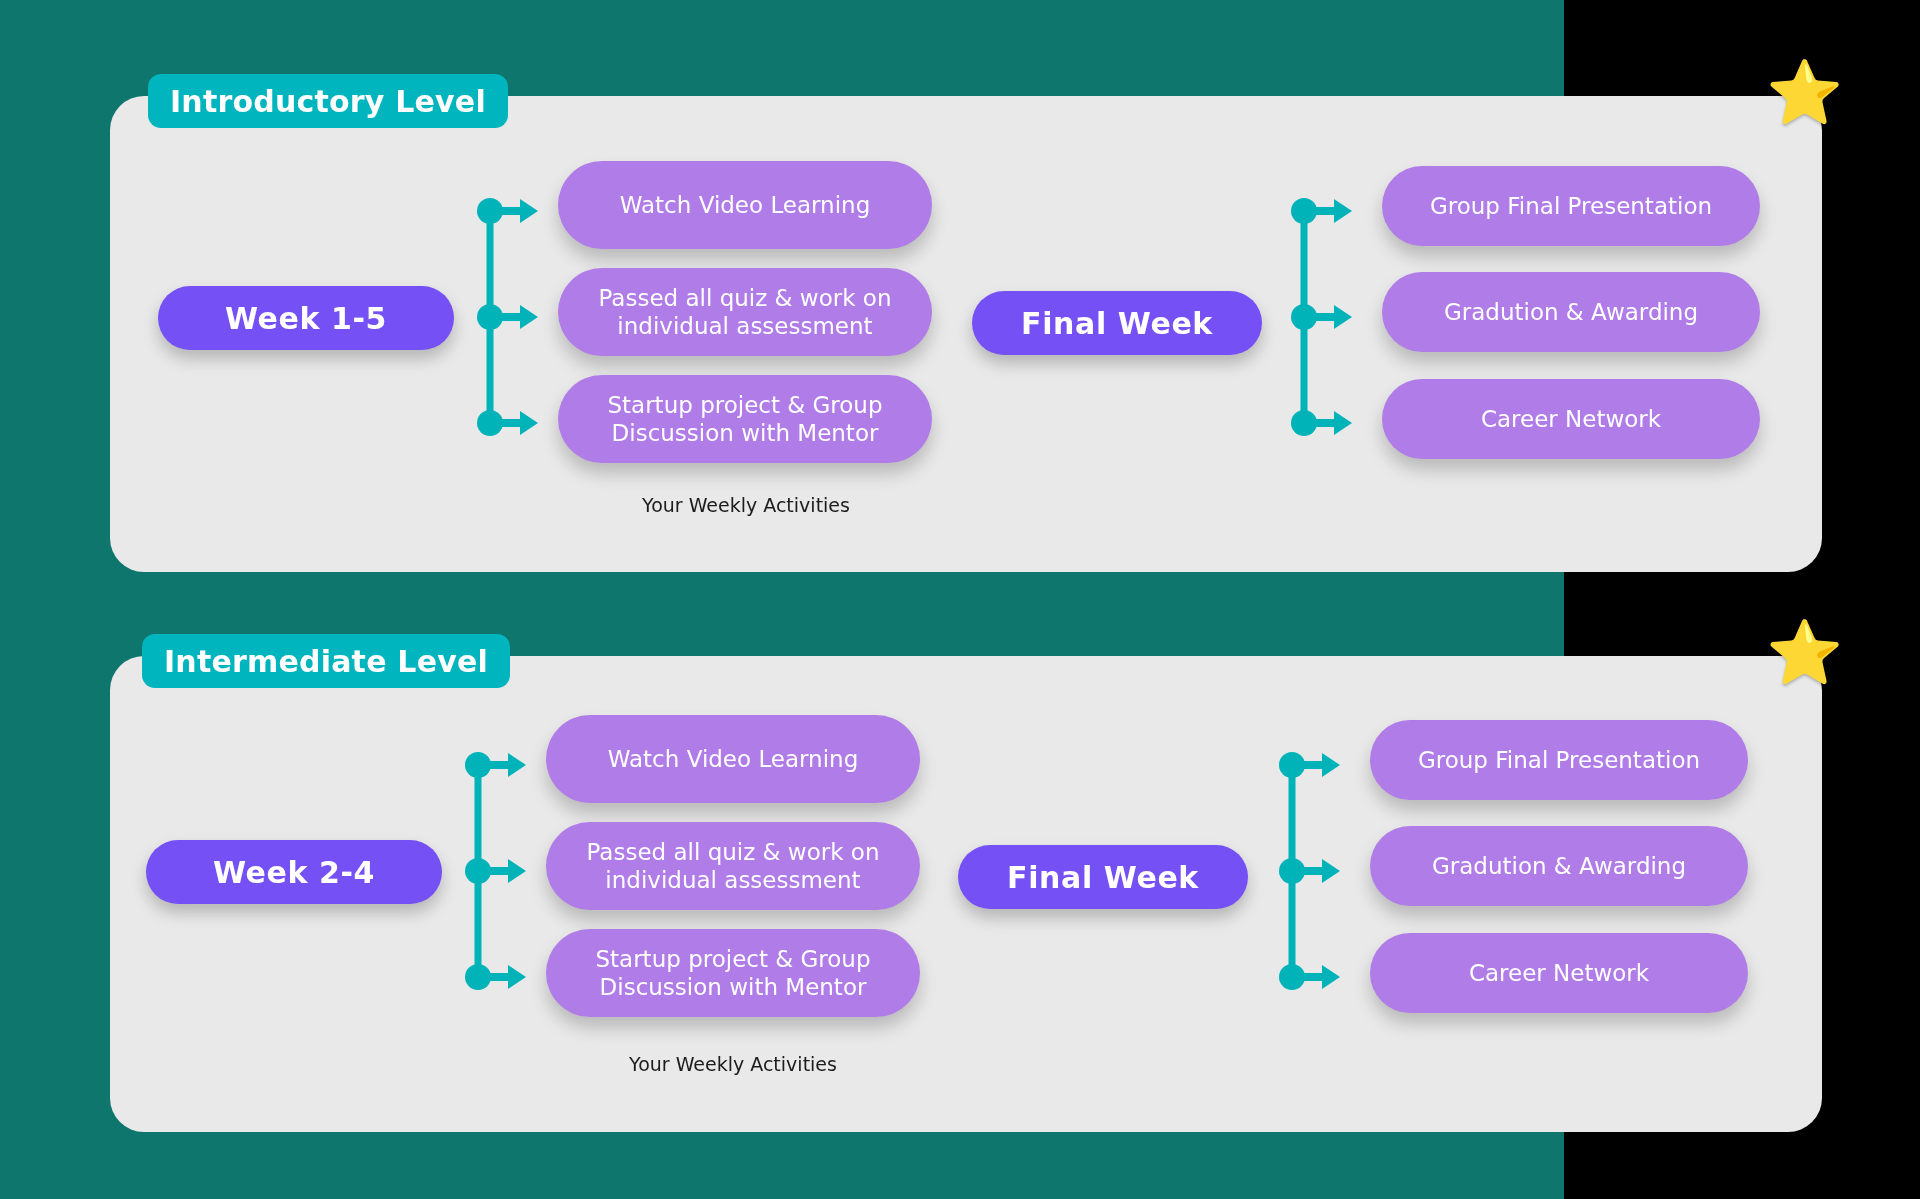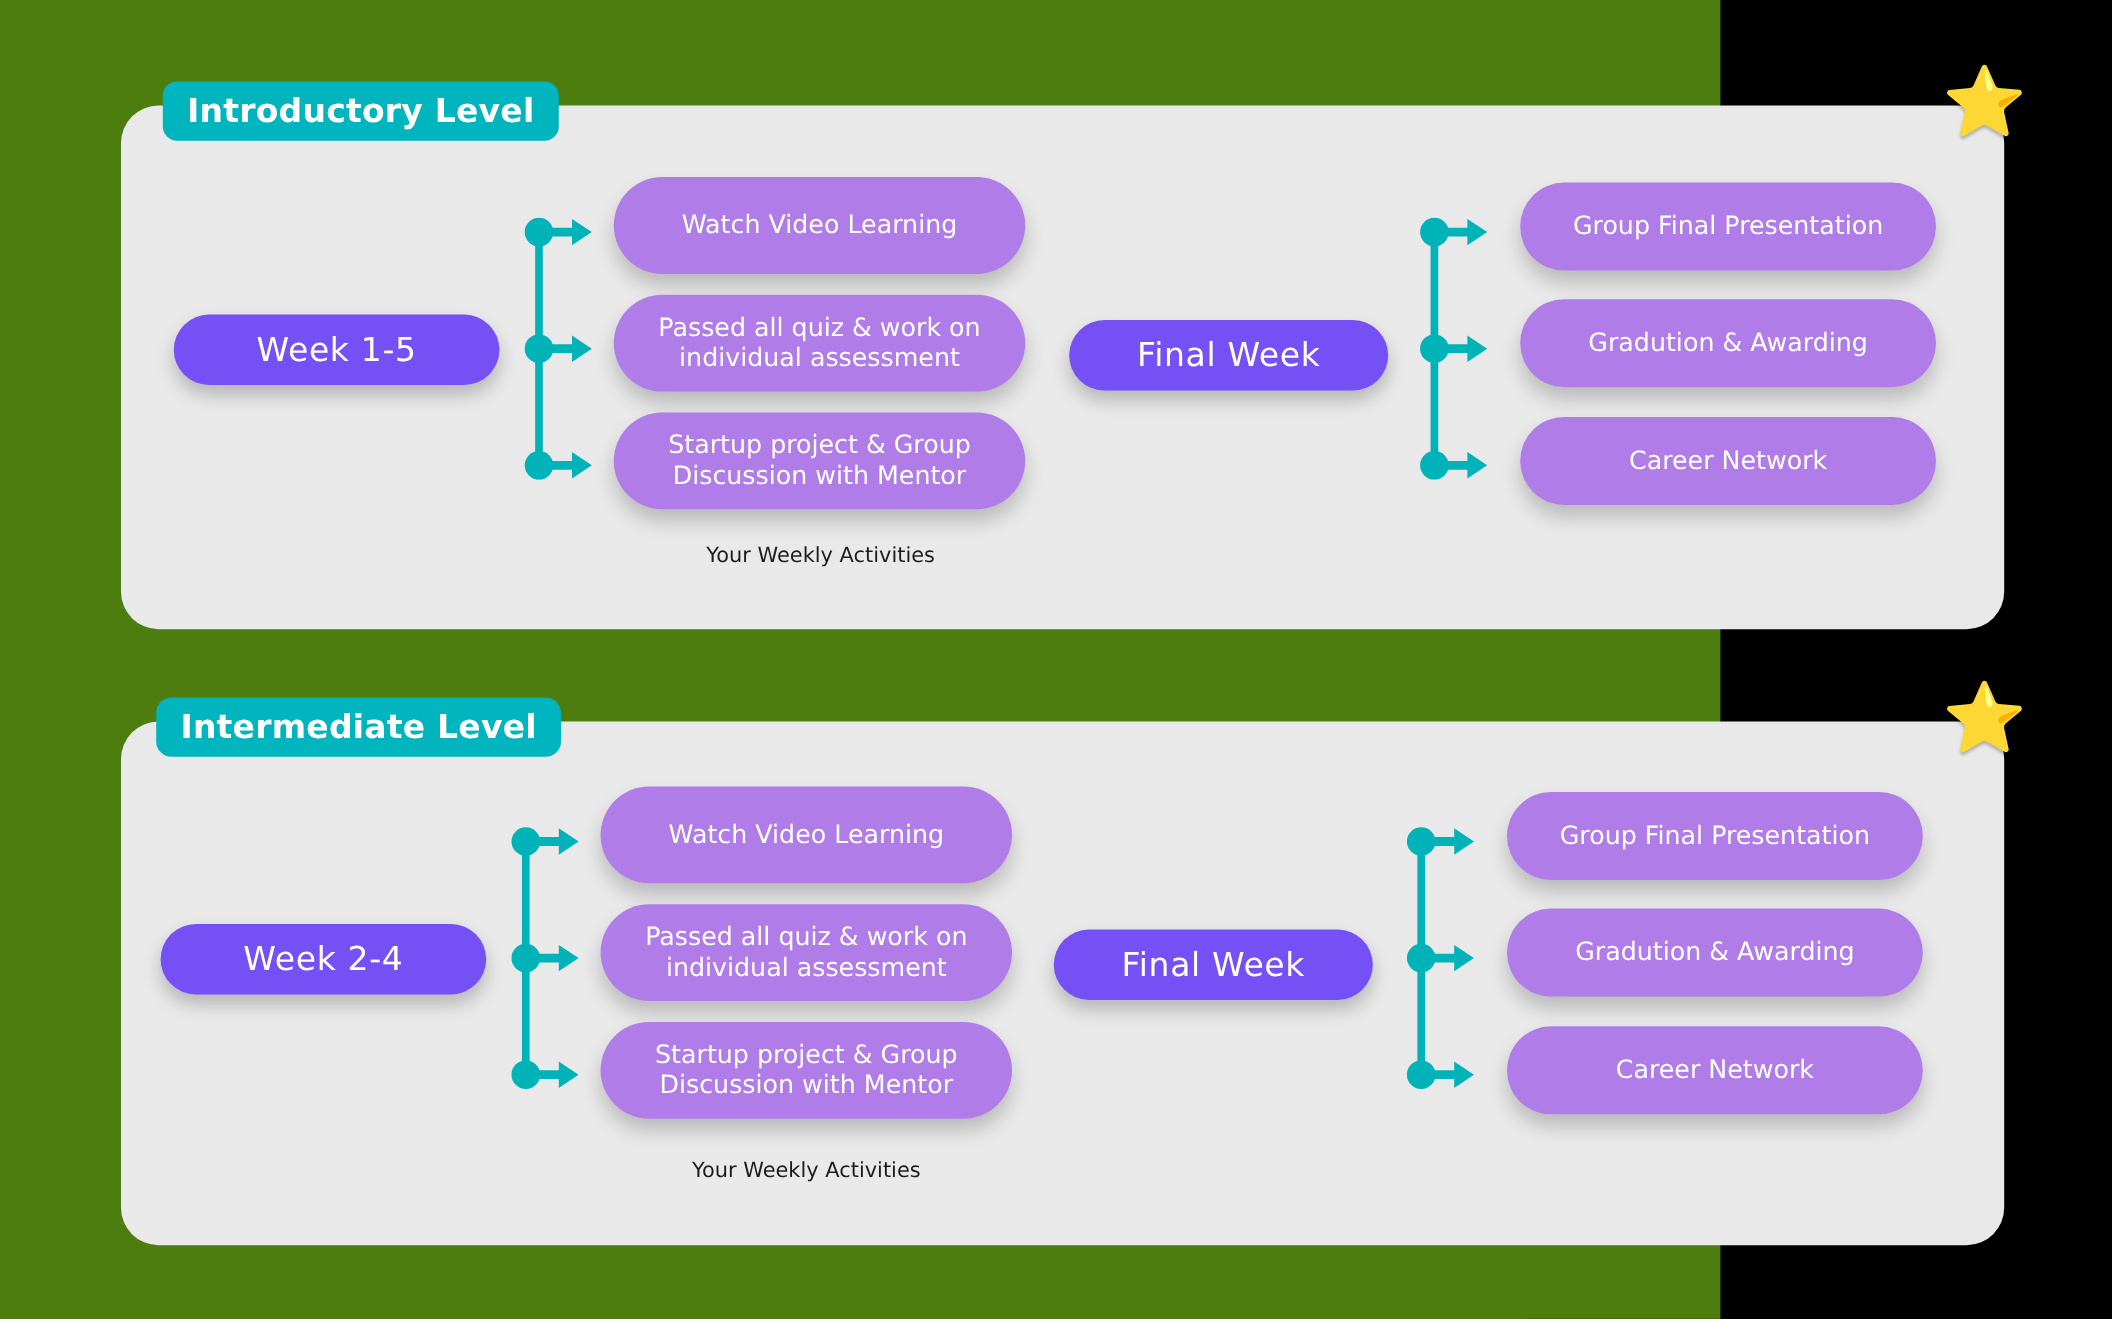--- a/index.html
+++ b/index.html
@@ -9,21 +9,21 @@
     height: 1199px;
     background: #000000;
     font-family: "DejaVu Sans", "Liberation Sans", sans-serif;
     overflow: hidden;
   }
 
   #stage {
     position: relative;
     width: 1564px;
     height: 1199px;
-    background: #4d7c0f;
+    background: #0f766e;
   }
 
   
   .level-card {
     position: absolute;
     background: #e9e9e9;
     border-radius: 34px;
   }
   #card-intro      { left: 110px; top: 96px;  width: 1712px; height: 476px; }
   #card-intermediate { left: 110px; top: 656px; width: 1712px; height: 476px; }
@@ -39,21 +39,21 @@
     justify-content: center;
     padding: 0 22px;
     color: #ffffff;
     font-size: 30px;
     font-weight: bold;
     letter-spacing: 0.2px;
     white-space: nowrap;
     z-index: 6;
   }
   #badge-intro        { left: 148px; top: 74px;  }
-  #badge-intermediate { left: 142px; top: 634px; border-radius: 14px; }
+  #badge-intermediate { left: 142px; top: 634px; }
 
   
   .star-icon {
     position: absolute;
     font-size: 62px;
     line-height: 1;
     z-index: 7;
     color: #f5c342;
     text-shadow: 0 2px 3px rgba(0,0,0,0.25);
   }
@@ -63,21 +63,21 @@
   
   .stage-pill {
     position: absolute;
     display: flex;
     align-items: center;
     justify-content: center;
     background: #7550f5;
     border-radius: 40px;
     color: #ffffff;
     font-size: 30px;
-    font-weight: normal;
+    font-weight: bold;
     letter-spacing: 0.6px;
     white-space: nowrap;
     box-shadow: 0 9px 16px rgba(0,0,0,0.22);
   }
 
   
   .activity-pill {
     position: absolute;
     display: flex;
     align-items: center;

